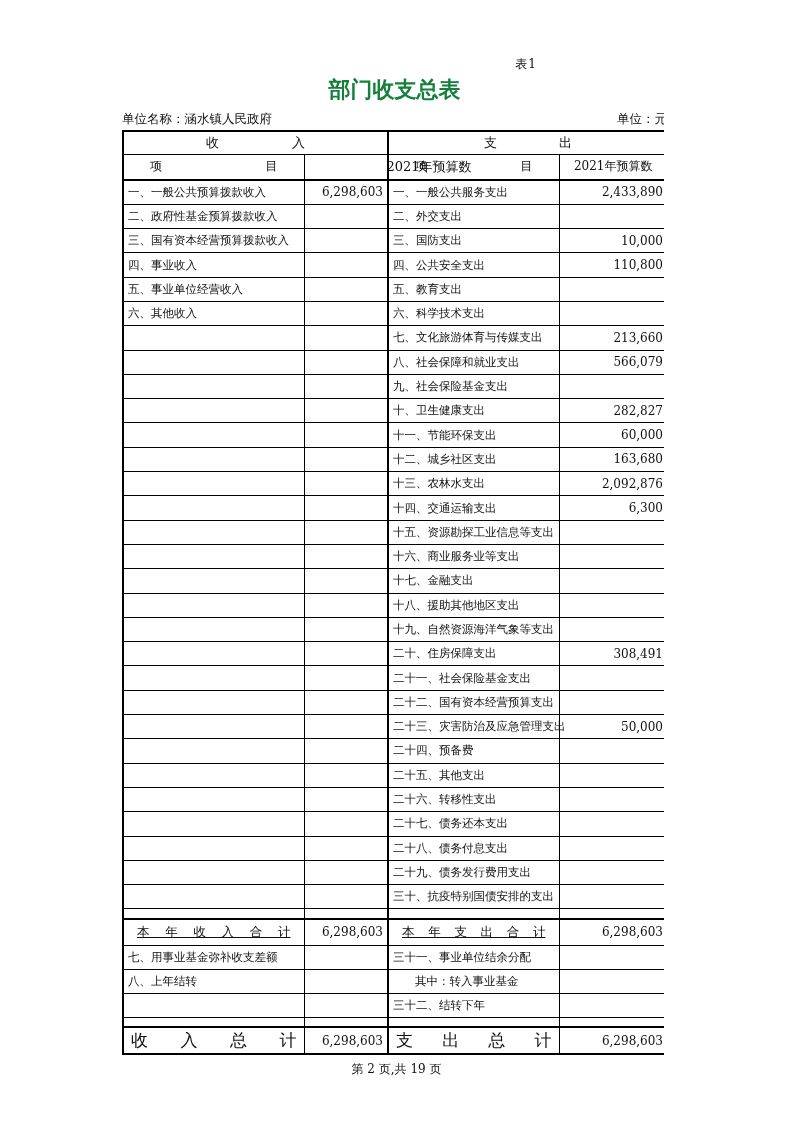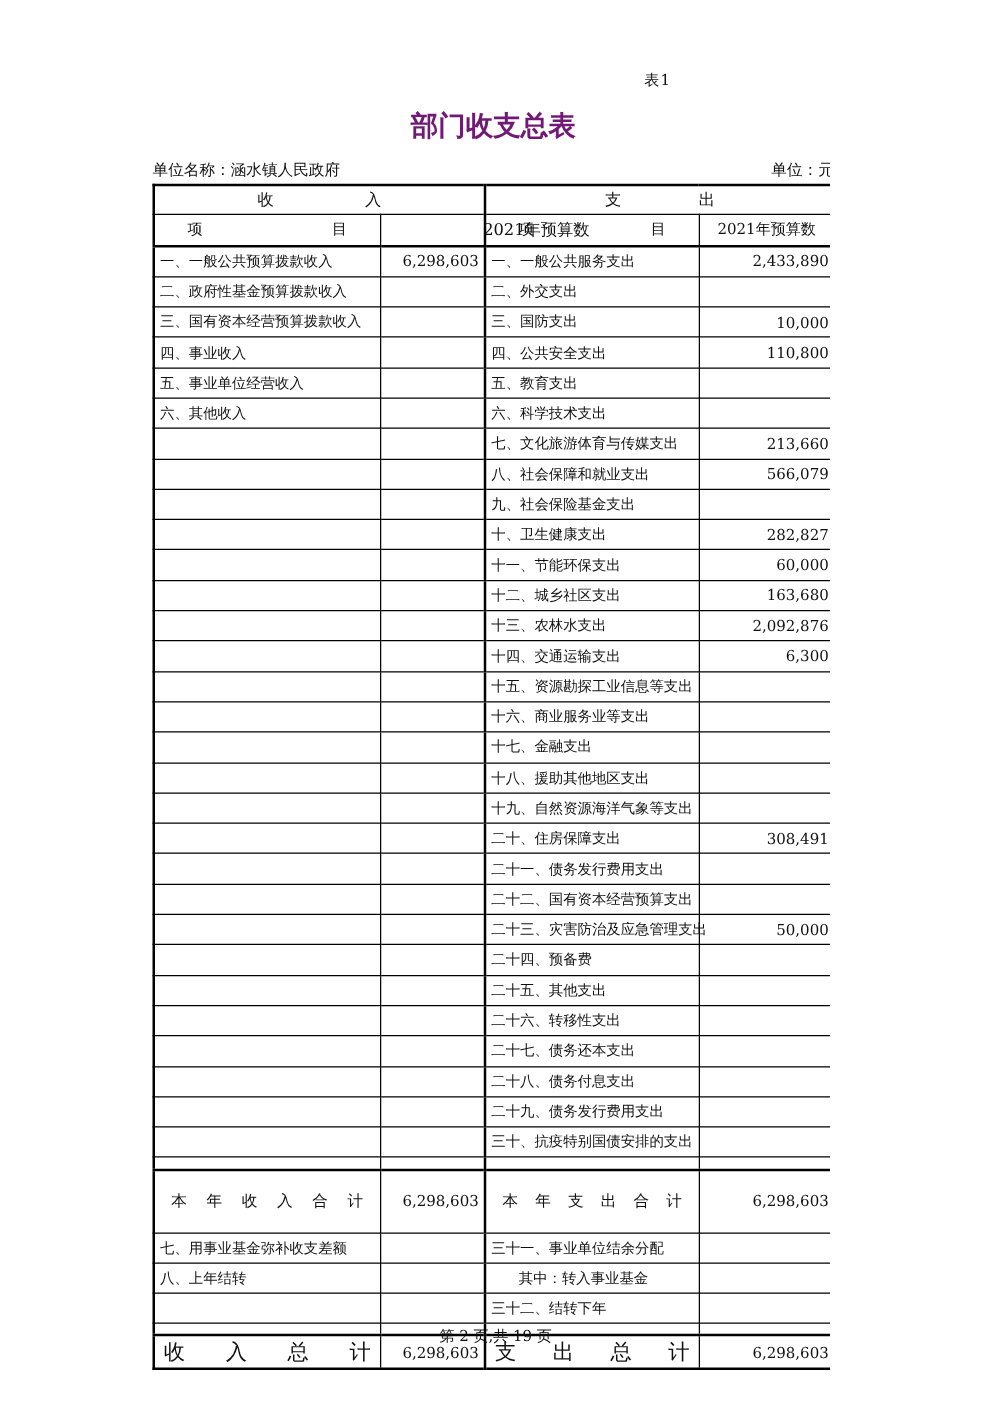--- a/index.html
+++ b/index.html
@@ -10,24 +10,24 @@
     font-family: "DejaVu Serif", "Liberation Serif", serif;
     color: #101010;
   }
   .page { position: relative; width: 664px; height: 1122px; background: #ffffff; overflow: hidden; }
   .sheet-tag {
     position: absolute; top: 56px; right: 127px;
     font-size: 12px; letter-spacing: 1px;
   }
   .content { position: absolute; left: 122px; top: 0; width: 545px; }
   .doc-title {
-    margin: 14px; padding-top: 76px;
+    margin: 2px; padding-top: 76px;
     text-align: center;
     font-family: "DejaVu Sans", "Liberation Sans", sans-serif;
-    font-weight: bold; font-size: 22px; line-height: 24px; color: #701a75;
+    font-weight: bold; font-size: 22px; line-height: 24px; color: #15803d;
   }
   .meta {
     display: flex; justify-content: space-between; align-items: flex-end;
     margin-top: 9px; font-size: 12.5px; line-height: 15px;
   }
   table.budget {
     margin-top: 4px;
     width: 545px; table-layout: fixed;
     border-collapse: collapse;
     border: 2px solid #000;
@@ -55,21 +55,21 @@
   tr.subrow td, tr.adjrow td { height: 24px; }
   tr.subrow td { border-top: 2px solid #000; }
   tr.grandrow td { border-top: 2px solid #000; height: 27px; }
   .jst { text-align: justify; text-align-last: justify; }
   th.sec-income { padding: 0 82px; font-size: 13px; }
   th.sec-expense { padding: 0 95px; font-size: 13px; }
   th.hitem { padding: 0 26px; }
   th.hval { text-align: center; }
   td.item { padding-left: 4px; text-align: left; font-size: 11.5px; }
   td.num { padding-right: 4px; text-align: right; font-size: 12px; }
-  td.sub-label { padding: 16px 13px; font-size: 12.5px; }
+  td.sub-label { padding: 4px 13px; font-size: 12.5px; text-decoration: underline; }
   td.grand-label { padding: 0 7px; font-size: 17px; }
   td.indent { padding-left: 26px; }
   .page-footer {
     position: absolute; top: 1061px; left: 0; width: 793px;
     text-align: center; font-size: 12px;
   }
 </style>
 </head>
 <body>
 
@@ -221,21 +221,21 @@
           </tr>
           <tr>
             <td class="item"></td>
             <td class="num"></td>
             <td class="item">二十、住房保障支出</td>
             <td class="num">308,491</td>
           </tr>
           <tr>
             <td class="item"></td>
             <td class="num"></td>
-            <td class="item">二十一、债务发行费用支出</td>
+            <td class="item">二十一、社会保险基金支出</td>
             <td class="num"></td>
           </tr>
           <tr>
             <td class="item"></td>
             <td class="num"></td>
             <td class="item">二十二、国有资本经营预算支出</td>
             <td class="num"></td>
           </tr>
           <tr>
             <td class="item"></td>

